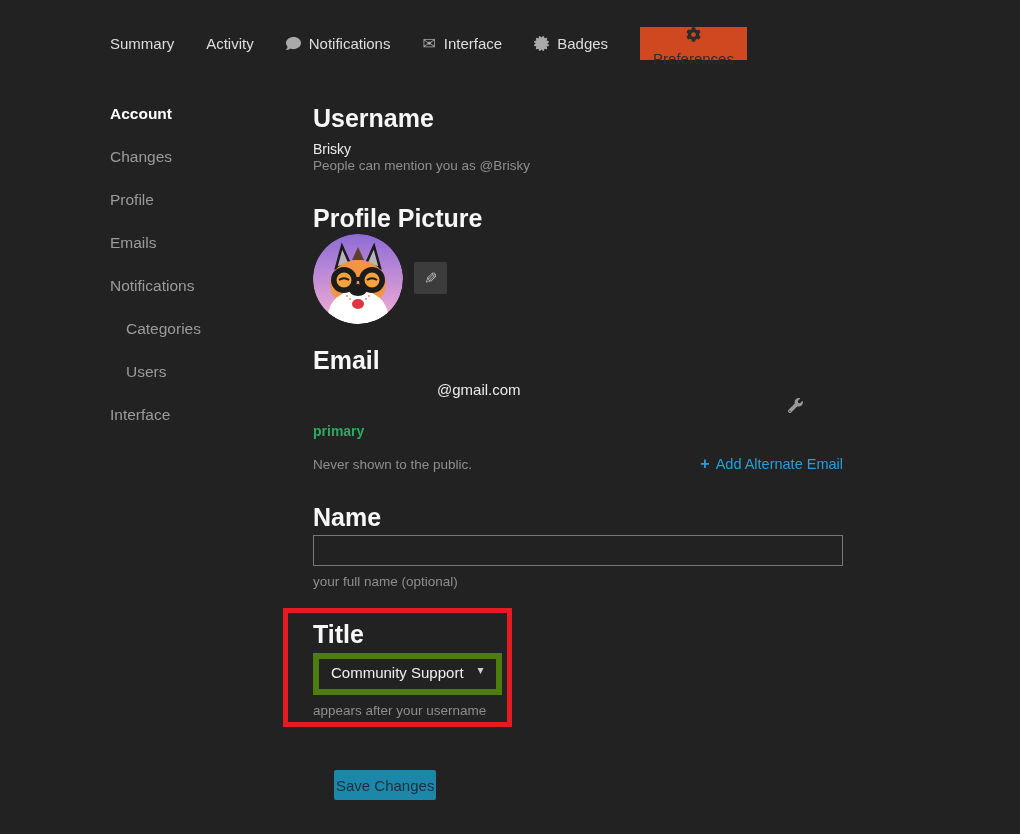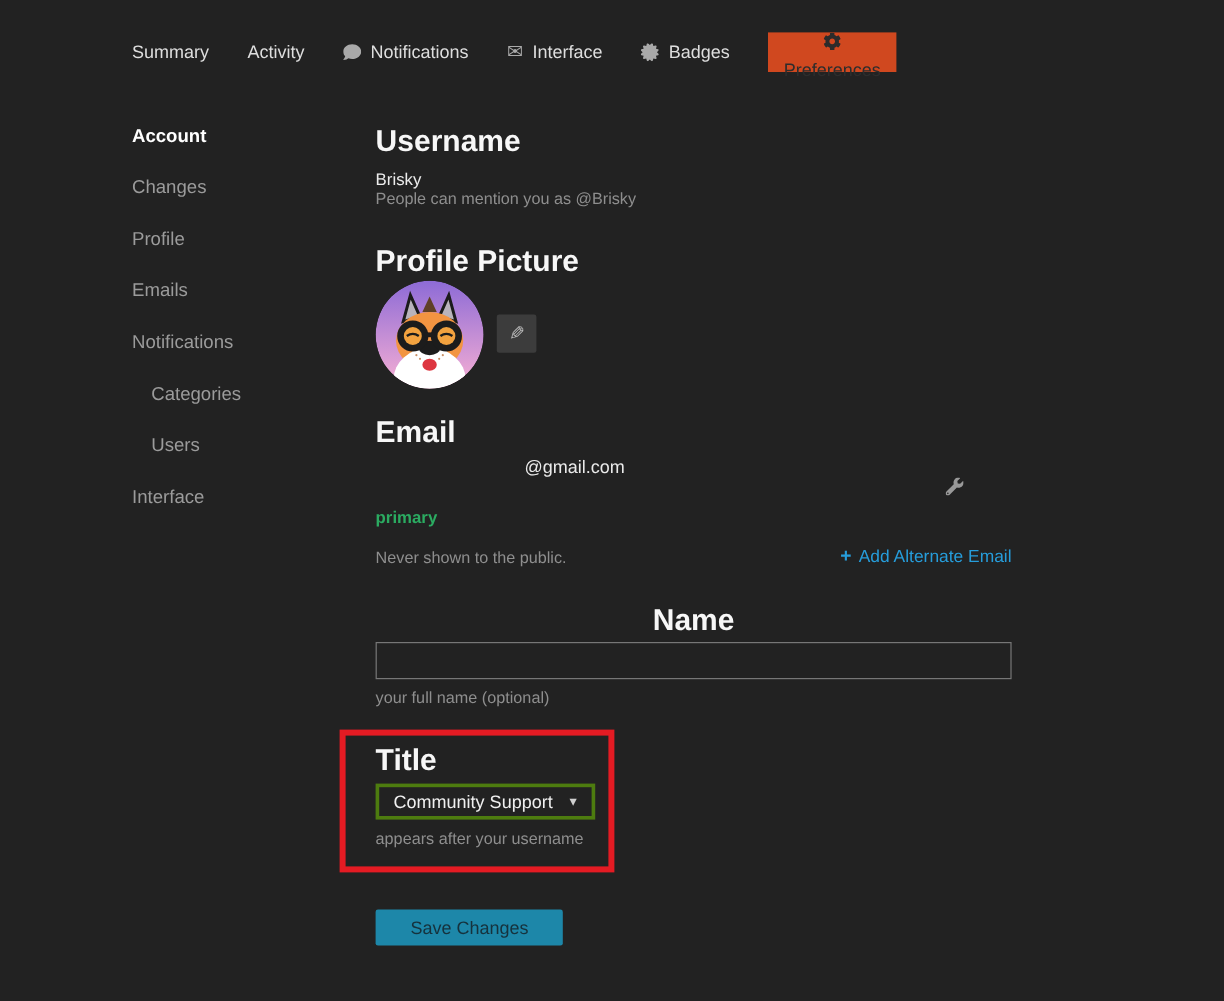--- a/index.html
+++ b/index.html
@@ -75,50 +75,51 @@
   .wrench-btn svg { width: 15px; height: 15px; fill: #999999; }
   .email-badge { font-size: 14px; font-weight: bold; color: #2bab61; margin-top: 7px; }
   .email-foot { display: flex; justify-content: space-between; align-items: center; margin-top: 17px; }
   .add-email-link {
     color: #269ddb; font-size: 14.5px; cursor: pointer; text-decoration: none;
     display: flex; align-items: center; gap: 6px;
   }
   .plus-glyph { font-weight: bold; font-size: 16px; line-height: 1; }
 
   
-  .name-heading { margin-top: 34px; text-align: center; }
+  .name-heading { margin-top: 34px; }
   .name-input {
     width: 100%; height: 31px; margin-top: 7px;
     background: transparent; border: 1px solid #777777; border-radius: 0;
     color: #eaeaea; font-size: 14px; padding: 0 8px; outline: none;
     font-family: "Liberation Sans", sans-serif;
   }
   .name-hint { margin-top: 8px; }
 
   
   .title-section { position: relative; margin-top: 34px; width: 229px; }
   .annotation {
     position: absolute; left: -30px; top: -15px; width: 229px; height: 119px;
     border: 5px solid #e41b23; pointer-events: none; z-index: 5;
   }
   .title-dropdown {
-    margin-top: 8px; display: inline-flex; align-items: center; gap: 14px;
-    border: 3px solid #4d7c0f; background: transparent; color: #f0f0f0;
-    font-size: 15px; padding: 5px 12px; height: 30px; cursor: pointer;
+    margin-top: 8px; display: inline-flex; gap: 14px;
+    border: 6px solid #4d7c0f; background: transparent; color: #f0f0f0;
+    font-size: 15px; padding: 5px 12px; height: 42px; cursor: pointer;
     font-family: "Liberation Sans", sans-serif;
   }
   .caret { color: #cfcfcf; font-size: 12px; line-height: 1; }
   .title-hint { margin-top: 8px; }
 
   
   .save-btn {
     margin-top: 52px; background: #1d87a9; color: #16323d;
     border: none; border-radius: 2px; font-size: 15px;
-    padding: 7px 29px; height: 30px; cursor: pointer;
-    font-family: "Liberation Sans", sans-serif;
+    padding: 7px 2px; height: 30px; cursor: pointer;
+    font-family: "Liberation Sans", sans-serif;
+    margin-left: 21px;
   }
 </style>
 </head>
 <body>
 
 <nav class="topnav">
   <div class="nav-item">
     <span>Summary</span>
   </div>
   <div class="nav-item">

